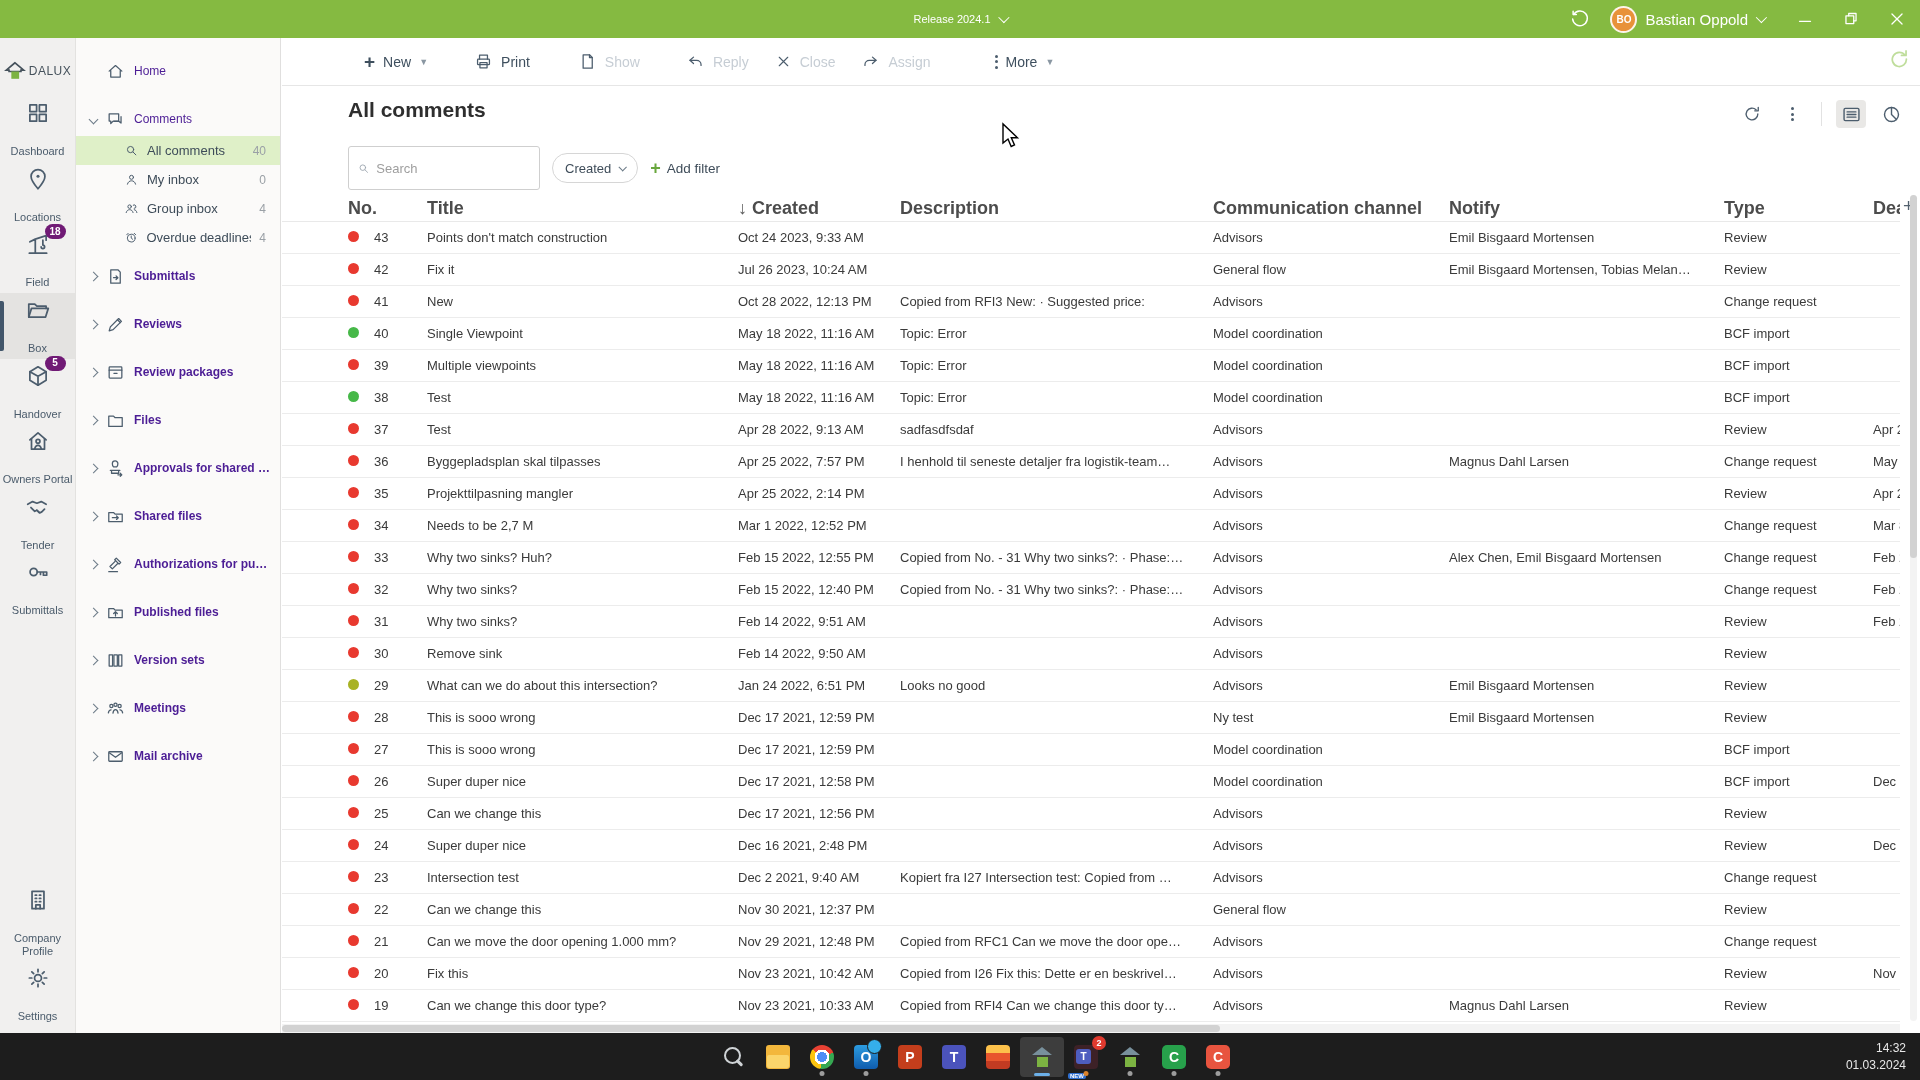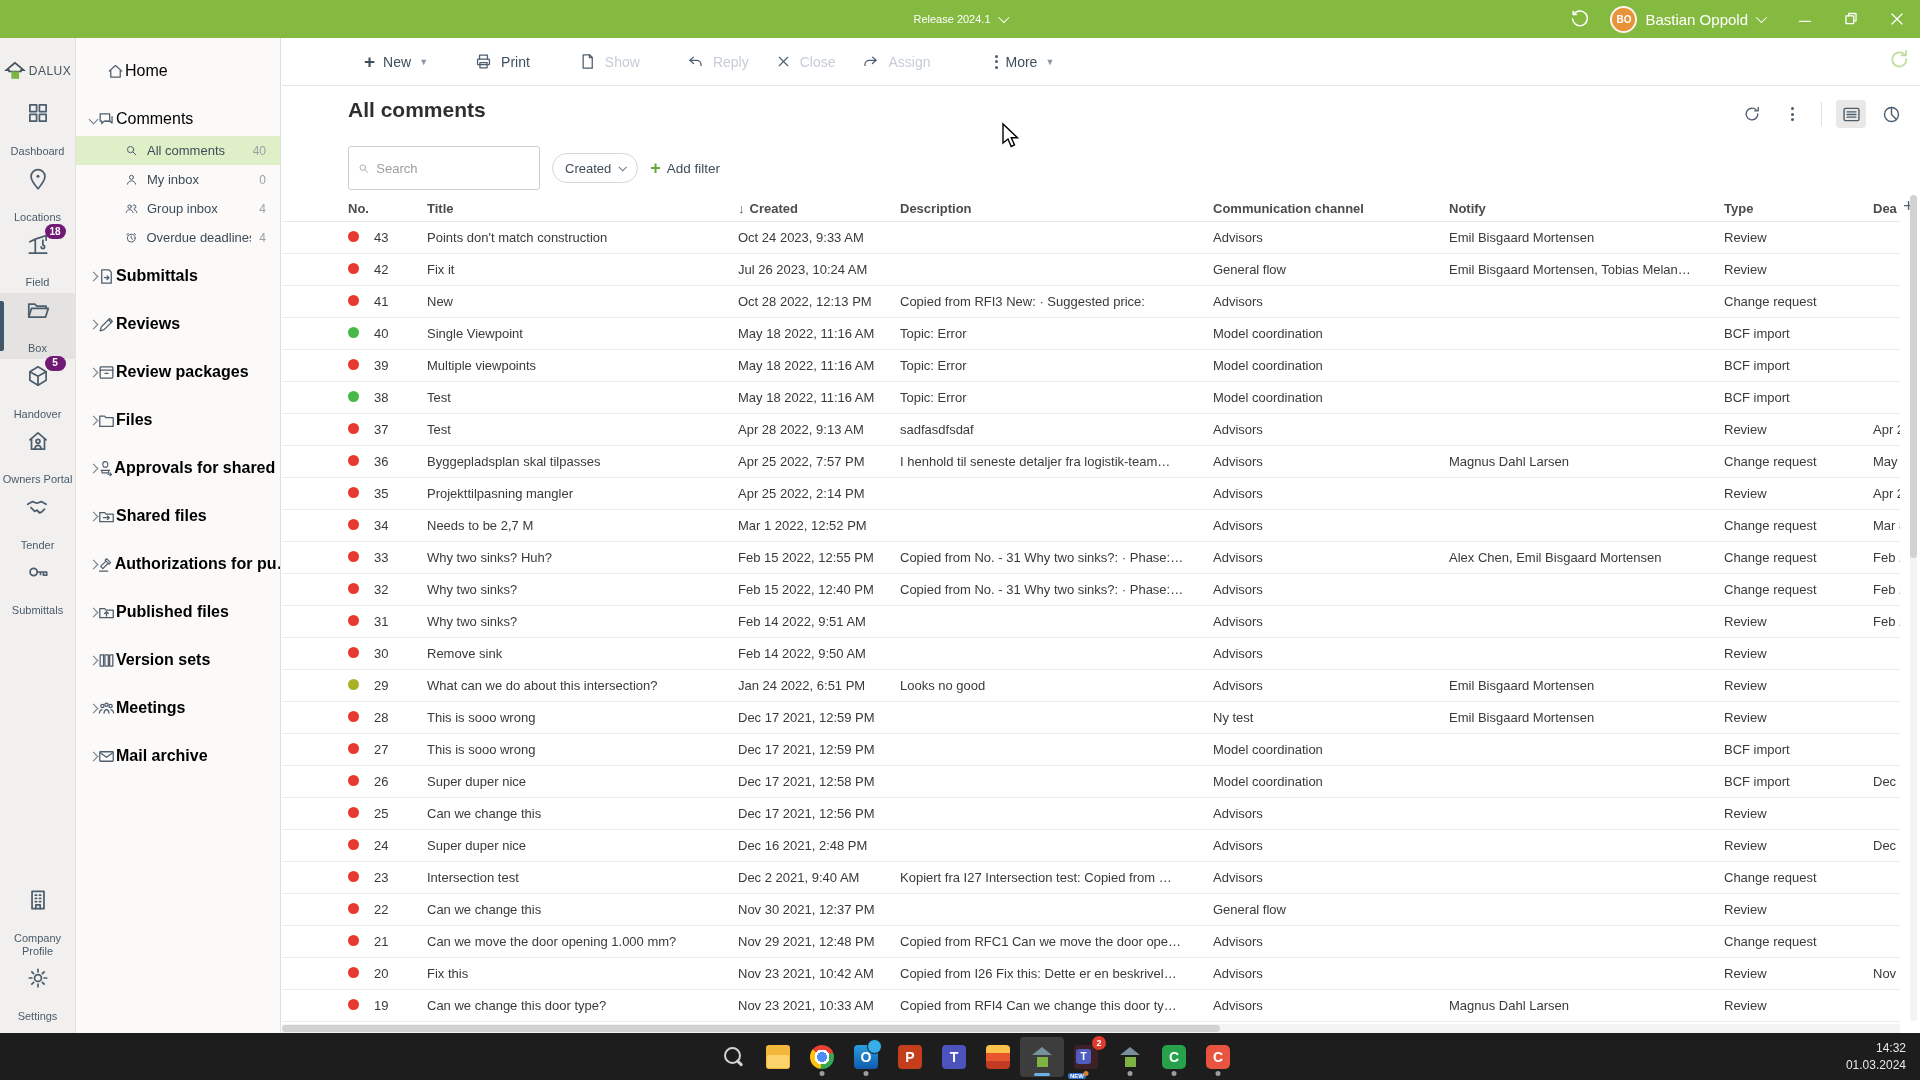--- a/index.html
+++ b/index.html
@@ -29,21 +29,21 @@
   .rail-item.active { background:#e4e3e1; }
   .rail-item.active::before { content:""; position:absolute; left:0; top:8px; bottom:8px; width:4px; background:#42566a; border-radius:0 2px 2px 0; }
   .ric { position:relative; width:28px; height:26px; display:flex; align-items:center; justify-content:center; }
   .rbadge { position:absolute; top:-7px; right:-14px; min-width:21px; height:15px; padding:0 4px; border-radius:8px; background:#701a75; color:#fff; font-size:10px; font-weight:bold; display:flex; align-items:center; justify-content:center; }
   .rbadge:empty { display:none; }
   .rail-spacer { flex:1; }
   .rail-bottom { padding-bottom:6px; }
 
   
   .sidebar { position:absolute; left:76px; top:38px; bottom:47px; width:205px; background:#fbfaf9; border-right:1px solid #e0dfde; padding-top:16px; z-index:9; overflow:hidden; }
-  .side-row { display:flex; align-items:center; height:34px; padding-left:14px; font-size:16px; color:#000000; cursor:pointer; }
+  .side-row { display:flex; align-items:center; height:34px; padding-left:14px; gap:9px; font-size:12px; color:#4c1d95; cursor:pointer; }
   .side-row .chev { width:7px; height:7px; border-right:1.5px solid #6b7a87; border-bottom:1.5px solid #6b7a87; flex:0 0 7px; }
   .chev.right { transform:rotate(-45deg); }
   .chev.down  { transform:rotate(45deg); }
   .side-home { margin-bottom:14px; padding-left:30px; }
   .side-child { display:flex; align-items:center; height:29px; padding-left:48px; gap:8px; font-size:13px; color:#3e4c59; cursor:pointer; }
   .side-child.selected { background:#dff0c8; }
   .side-count { margin-left:auto; padding-right:14px; color:#9aa0a6; font-size:12px; }
   .side-section { height:48px;font-weight:bold; }
   .side-label { white-space:nowrap; overflow:hidden; }
 
@@ -67,21 +67,21 @@
   .filter-row { position:absolute; left:66px; top:108px; display:flex; align-items:center; gap:12px; }
   .search-box { width:192px; height:44px; border:1px solid #cfcfcf; border-radius:3px; display:flex; align-items:center; padding:0 8px; gap:6px; background:#fff; }
   .search-box input { border:none; outline:none; font-size:13px; width:100%; color:#333; font-family:inherit; background:transparent; }
   .search-box input::placeholder { color:#9e9e9e; }
   .pill { height:30px; border:1px solid #d6d6d6; border-radius:16px; display:flex; align-items:center; padding:0 12px; gap:8px; font-size:13px; color:#3e4c59; cursor:pointer; background:#fff; }
   .pill .chev { width:6px; height:6px; border-right:1.5px solid #6b7a87; border-bottom:1.5px solid #6b7a87; transform:rotate(45deg) translateY(-1px); }
   .add-filter { display:flex; align-items:center; gap:6px; font-size:13.5px; color:#3e4c59; cursor:pointer; }
   .add-filter .gplus { color:#69a73d; font-size:18px; font-weight:bold; line-height:1; }
 
   
-  .thead { position:absolute; left:0; right:20px; top:157px; height:27px; display:grid; grid-template-columns:79px 311px 162px 313px 236px 275px 149px 1fr; padding-left:66px; align-items:center; font-size:13px; font-weight:bold; color:#4c4c4c; border-bottom:1px solid #e9e9e9; }
+  .thead { position:absolute; left:0; right:20px; top:157px; height:27px; display:grid; grid-template-columns:79px 311px 162px 313px 236px 275px 149px 1fr; padding-left:66px; align-items:center; font-size:18px; font-weight:bold; color:#4c4c4c; border-bottom:1px solid #e9e9e9; }
   .thead .hc { white-space:nowrap; overflow:hidden; cursor:pointer; }
   .sort-arrow { margin-right:5px; color:#5a5a5a; font-weight:normal; }
   .add-col { position:absolute; right:6px; top:158px; font-size:19px; color:#53616e; cursor:pointer; line-height:1; }
   .rows { position:absolute; left:0; right:20px; top:184px; }
   .trow { display:grid; grid-template-columns:26px 53px 311px 162px 313px 236px 275px 149px 1fr; padding-left:66px; height:32px; align-items:center; font-size:13px; color:#3a3a3a; border-bottom:1px solid #ececec; cursor:pointer; }
   .trow > div { white-space:nowrap; overflow:hidden; padding-right:12px; }
   .dot { width:11px; height:11px; border-radius:50%; display:inline-block; }
   .dot.red   { background:#e8392f; }
   .dot.green { background:#46b848; }
   .dot.olive { background:#a8b224; }

